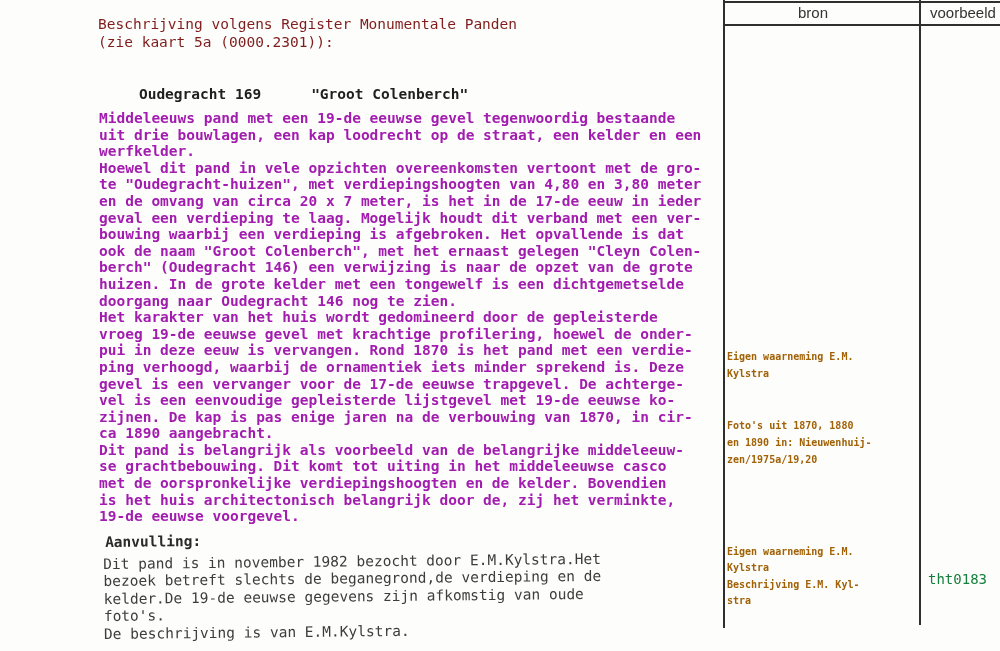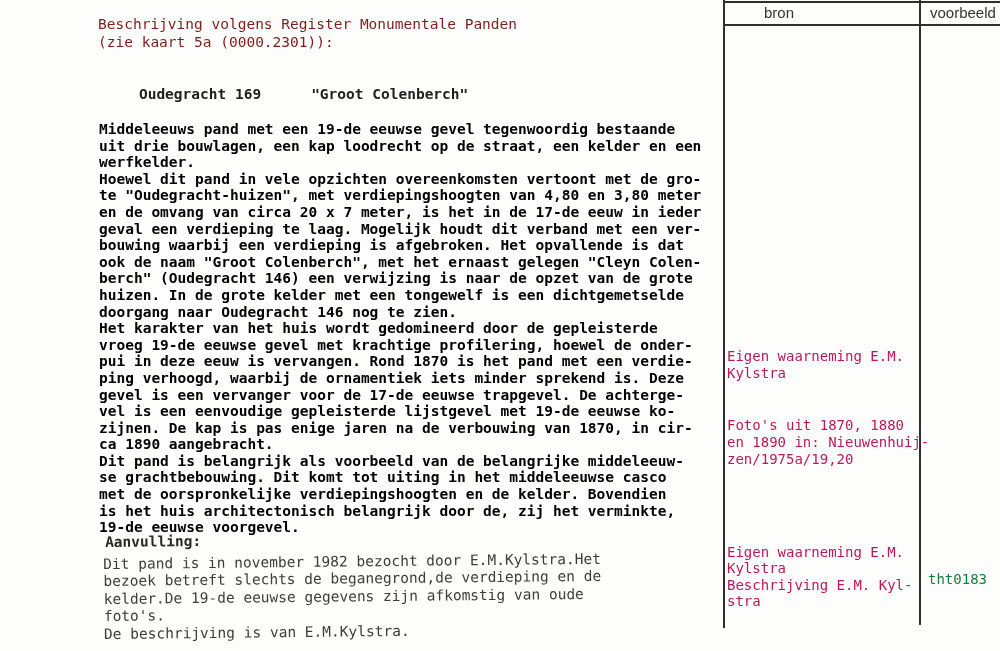--- a/index.html
+++ b/index.html
@@ -34,25 +34,25 @@
     font-weight: bold;
     color: #1f1f1f;
     white-space: pre;
   }
   .address-line .house-name {
     margin-left: 50px;
   }
   .doc-body {
     position: absolute;
     left: 99px;
-    top: 121px;
+    top: 110px;
     font-size: 14.5px;
     line-height: 16.6px;
     font-weight: bold;
-    color: #000000;
+    color: #a21caf;
     white-space: pre;
   }
   .aanvulling {
     position: absolute;
     left: 103px;
     top: 534px;
     transform: rotate(-0.6deg);
     transform-origin: 0 0;
   }
   .aanvulling-heading {
@@ -78,33 +78,33 @@
   .h-line-top    { left: 723px; top: 1px;  width: 277px; height: 2px; }
   .h-line-header { left: 723px; top: 24px; width: 277px; height: 2px; }
   .col-header {
     position: absolute;
     top: 4px;
     font-family: "Liberation Sans", sans-serif;
     font-size: 15px;
     color: #333333;
   }
   .col-header-bron {
-    left: 691px;
+    left: 725px;
     width: 176px;
     text-align: center;
   }
   .col-header-verwerkt {
     left: 930px;
   }
   .bron-entry {
     position: absolute;
     left: 727px;
-    font-size: 14px;
-    font-weight: normal;
-    color: #be185d;
+    font-size: 10px;
+    font-weight: bold;
+    color: #a16207;
     white-space: pre;
   }
   .bron-entry-1 { top: 348px; line-height: 17px; }
   .bron-entry-2 { top: 417px; line-height: 17px; }
   .bron-entry-3 { top: 544px; line-height: 16.4px; }
   .verwerkt-entry {
     position: absolute;
     left: 928px;
     top: 571px;
     font-size: 14px;

